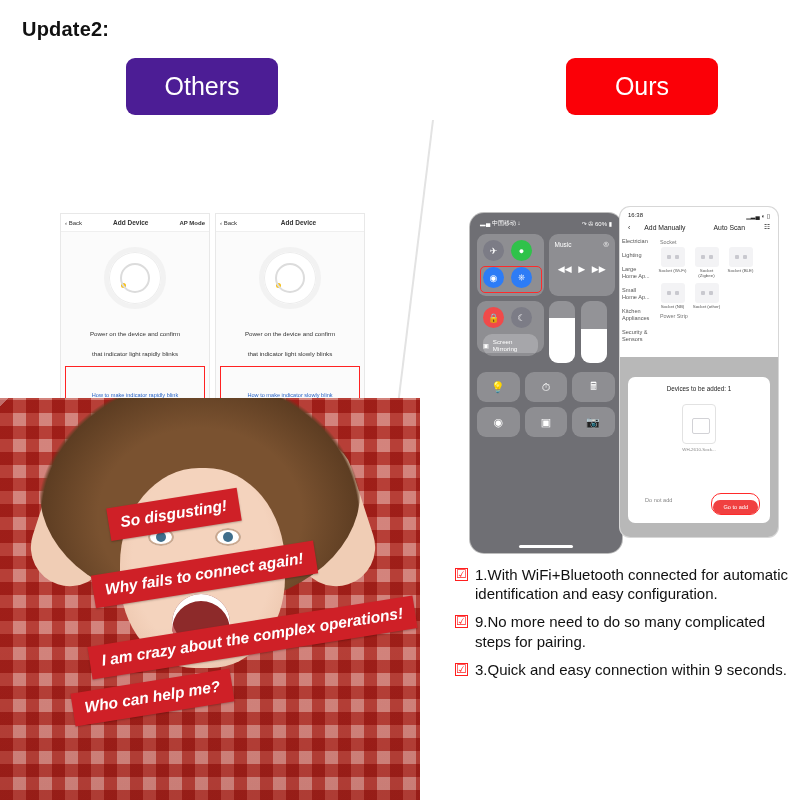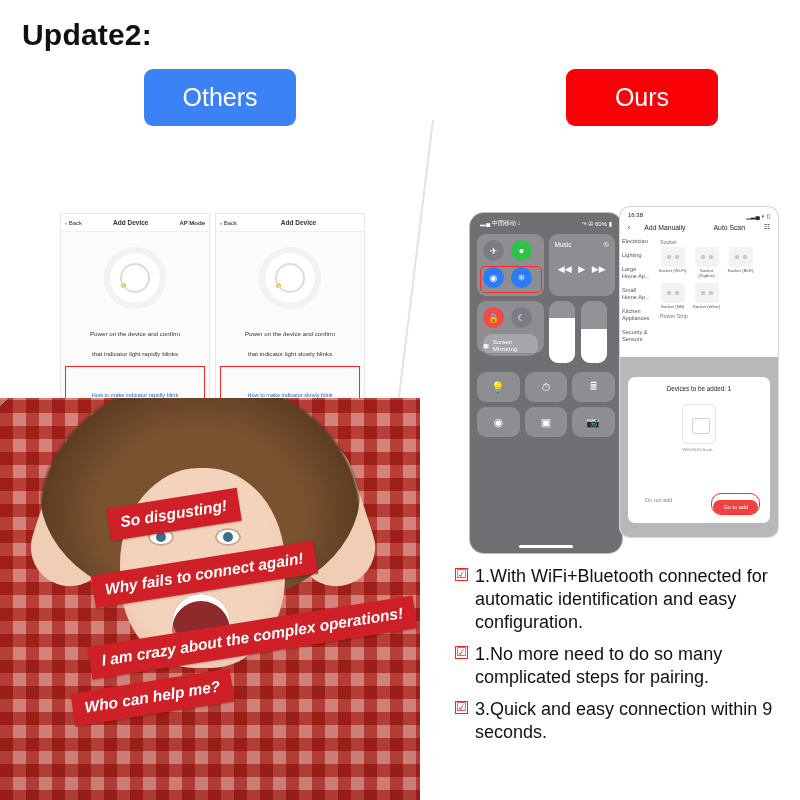--- a/index.html
+++ b/index.html
@@ -8,33 +8,33 @@
     width: 800px; height: 800px;
     background: #ffffff;
     font-family: "Liberation Sans", sans-serif;
     color: #111;
     overflow: hidden;
     position: relative;
   }
 
   
   .hd-wrap { padding: 18px 22px 0 22px; }
-  .hd1 { font-size: 30px; font-weight: 700; letter-spacing: .2px; line-height: 1.1; }
+  .hd1 { font-size: 20px; font-weight: 700; letter-spacing: .2px; line-height: 1.1; }
   .hd2 { font-size: 31px; font-weight: 400; line-height: 1.15; margin-top: 10px; }
 
   
   .badges { position: relative; height: 72px; margin-top: 18px; }
   .badge {
     position: absolute; top: 0;
     width: 152px; height: 57px;
     border-radius: 9px;
     display: flex; align-items: center; justify-content: center;
     font-size: 25px; color: #fff;
   }
-  .badge-others { left: 144px; background: #3b82f6; }
+  .badge-others { left: 126px; background: #4c1d95; }
   .badge-ours { left: 566px; background: #fb0007; }
 
   
   .divider {
     position: absolute;
     left: 432px; top: 120px;
     width: 2px; height: 470px;
     background: #e3e3e3;
     transform: rotate(7deg);
     transform-origin: top center;
@@ -223,21 +223,21 @@
   .p2-btn-redbox { border: 1.3px solid #ff2a2a; border-radius: 10px; padding: 1px; }
 
   
   .bullets { position: absolute; left: 0; top: 352px; width: 345px; }
   .bullet { display:flex; gap: 7px; margin-bottom: 9px; align-items: flex-start; }
   .chk {
     flex: 0 0 auto; width: 13px; height: 13px; margin-top: 3px;
     border: 1.6px solid #ff1f1f; color: #ff1f1f;
     font-size: 12px; line-height: 10px; text-align:center;
   }
-  .btxt { font-size: 18px; line-height: 1.28; color:#111; }
+  .btxt { font-size: 15px; line-height: 1.28; color:#111; }
 </style>
 </head>
 <body>
 
 <div class="hd-wrap">
   <div class="hd1">Update2:</div>
 </div>
 
 <div class="badges">
   <div class="badge badge-others">Others</div>
@@ -424,21 +424,21 @@
     </div>
   </div>
 
   <div class="bullets">
     <div class="bullet">
       <span class="chk">☑</span>
       <span class="btxt">1.With WiFi+Bluetooth connected for automatic identification and easy configuration.</span>
     </div>
     <div class="bullet">
       <span class="chk">☑</span>
-      <span class="btxt">1.No more need to do so many complicated steps for pairing.</span>
+      <span class="btxt">9.No more need to do so many complicated steps for pairing.</span>
     </div>
     <div class="bullet">
       <span class="chk">☑</span>
       <span class="btxt">3.Quick and easy connection within 9 seconds.</span>
     </div>
   </div>
 
 </div>
 
 </body></html>

